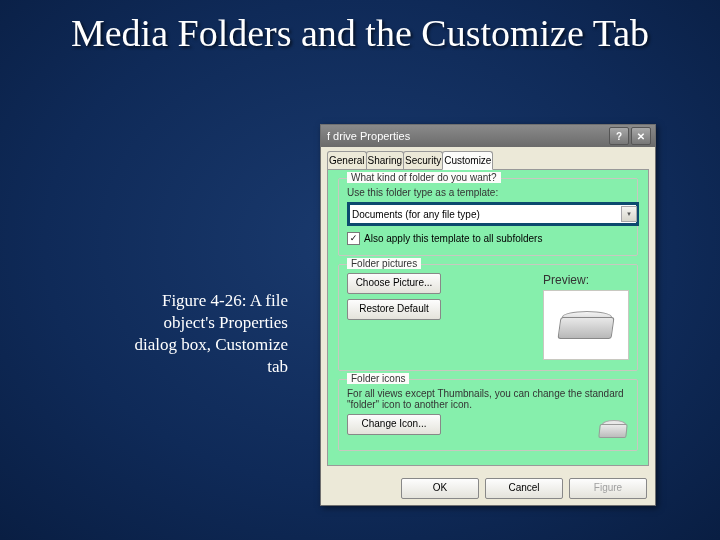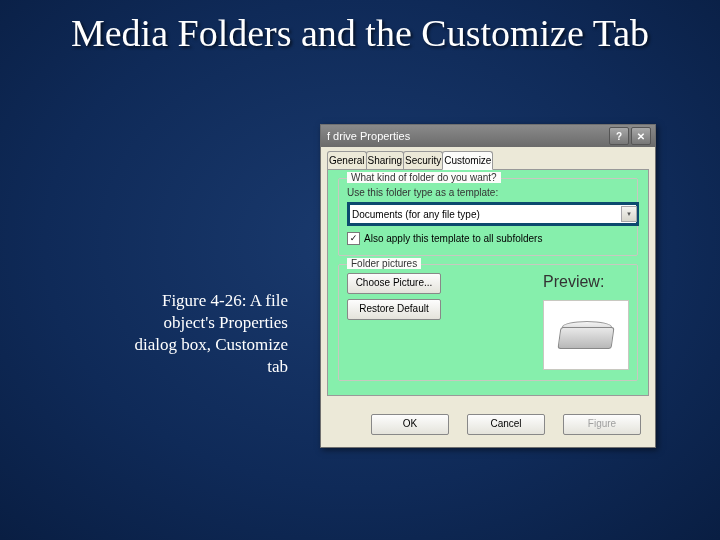--- a/index.html
+++ b/index.html
@@ -17,33 +17,33 @@
   .group{border:1px solid #c8c8c0;border-radius:2px;padding:8px 8px 10px 8px;margin-bottom:8px;position:relative}
   .group-label{position:absolute;top:-7px;left:8px;background:#fcfcfa;padding:0 4px;font-size:10px;color:#333}
   .line{font-size:10px;color:#333;margin-bottom:4px}
   .select{width:100%;height:18px;border:3px solid #0c4a6e;background:#fff;display:flex;align-items:center;padding:0 2px;font-size:10px;justify-content:space-between}
   .select .chev{width:14px;height:14px;border:1px solid #a7a6aa;background:linear-gradient(#f4f4f0,#d8d6cc);display:flex;align-items:center;justify-content:center;font-size:7px;color:#555;margin-right:-3px}
   .chk{display:flex;align-items:center;gap:4px;margin-top:6px;font-size:10px}
   .chkbox{width:11px;height:11px;border:1px solid #787878;background:#fff;display:flex;align-items:center;justify-content:center;font-size:9px;line-height:1}
   .cols{display:flex;gap:10px}
   .col-l{flex:1}
   .col-r{width:86px}
-  .preview-label{font-size:16px;color:#333;margin-bottom:9px}
+  .preview-label{font-size:12px;color:#333;margin-bottom:3px}
   .preview-box{width:84px;height:68px;border:1px solid #c8c8c0;background:#fff;display:flex;align-items:center;justify-content:center}
   .drive-ico{position:relative;width:58px;height:32px}
   .drive-ico .body{position:absolute;width:52px;height:20px;background:linear-gradient(#e8e8e8,#b8b8b8);border:1px solid #888;border-radius:3px;top:8px;left:2px;transform:skewX(-8deg)}
   .drive-ico .top{position:absolute;width:48px;height:10px;background:linear-gradient(#f4f4f4,#d0d0d0);border:1px solid #999;border-radius:50%;top:2px;left:5px}
   .btn{display:inline-block;min-width:80px;height:19px;line-height:17px;border:1px solid #888;background:linear-gradient(#fdfdfd,#e4e3db);border-radius:2px;font-size:10px;text-align:center;padding:0 6px;margin-bottom:5px}
   .btn.disabled{color:#a0a0a0}
   .icon-row{display:flex;align-items:flex-end;gap:12px}
   .small-ico{width:30px;height:26px;position:relative}
   .small-ico .b{position:absolute;width:26px;height:12px;background:linear-gradient(#eaeaea,#bcbcbc);border:1px solid #999;border-radius:2px;top:10px;transform:skewX(-6deg)}
   .small-ico .t{position:absolute;width:22px;height:7px;background:#e8e8e8;border:1px solid #aaa;border-radius:50%;top:6px;left:3px}
   .dlg-btns{display:flex;justify-content:flex-end;gap:6px;padding:6px 8px}
-  .dlg-btns .btn{min-width:64px;margin:6px}
+  .dlg-btns .btn{min-width:64px;margin:0}
 </style>
 </head>
 <body>
 
 <div class="slide">
   <div class="title">Media Folders and the Customize Tab</div>
   <div class="caption">Figure 4-26: A file object's Properties dialog box, Customize tab</div>
 
   <div class="dialog">
     <div class="titlebar">
@@ -86,20 +86,32 @@
             <div class="preview-box">
               <div class="drive-ico">
                 <div class="top"></div>
                   <div class="body"></div>
               </div>
             </div>
           </div>
         </div>
       </div>
 
+      <div class="group">
+        <div class="group-label">Folder icons</div>
+        <div class="line">For all views except Thumbnails, you can change the standard "folder" icon to another icon.</div>
+        <div class="icon-row">
+          <div class="btn">Change Icon...</div>
+          <div style="flex:1"></div>
+          <div class="small-ico">
+            <div class="t"></div>
+              <div class="b"></div>
+          </div>
+        </div>
+      </div>
 
     </div>
 
     <div class="dlg-btns">
       <div class="btn">OK</div>
       <div class="btn">Cancel</div>
       <div class="btn disabled">Figure</div>
     </div>
   </div>
 </div>

